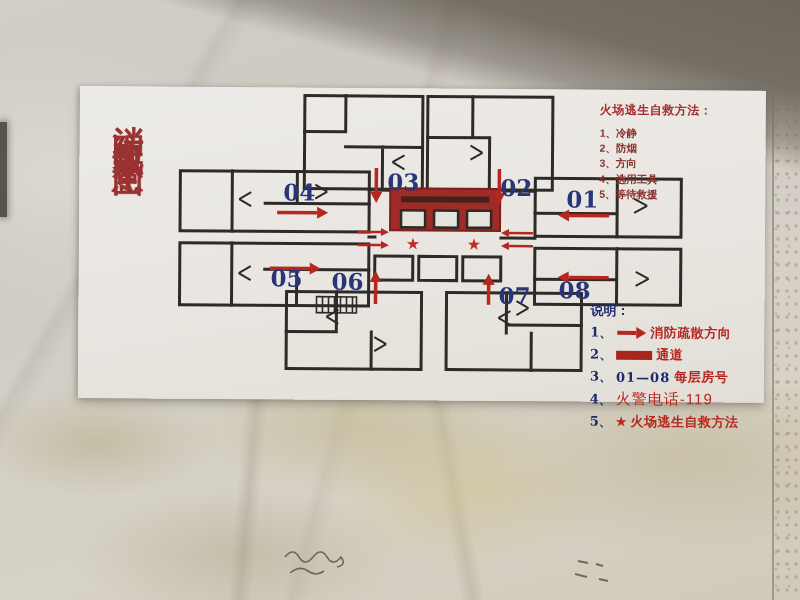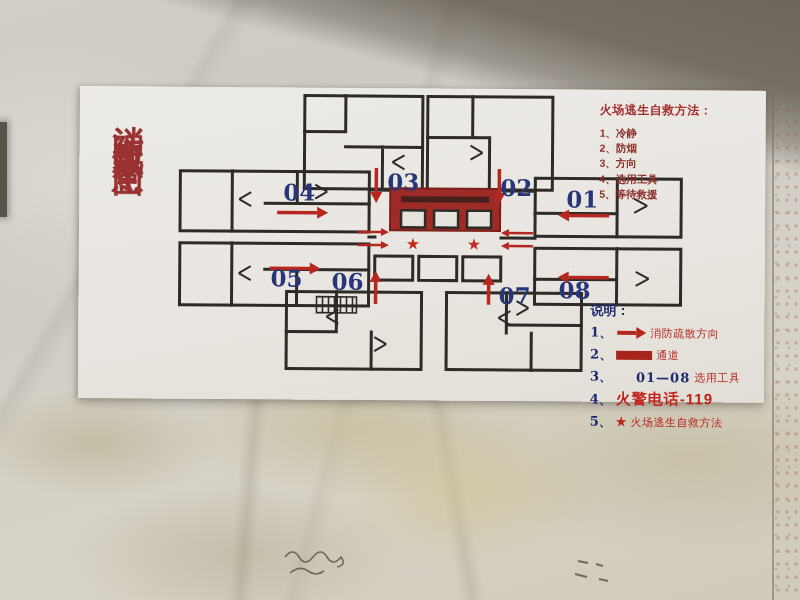--- a/index.html
+++ b/index.html
@@ -47,23 +47,23 @@
 
   .escape{position:absolute;left:520px;top:12px;width:162px;}
   .escape-title{font-size:12px;font-weight:bold;color:#a32c2c;letter-spacing:.5px;}
   .escape-list{margin-top:7px;}
   .escape-item{font-size:10.5px;font-weight:bold;color:#8a2f2a;line-height:1.45;}
 
   .legend{position:absolute;left:512px;top:212px;width:174px;}
   .legend-title{font-size:13px;font-weight:bold;color:#1d2a6e;}
   .legend-row{display:flex;align-items:center;gap:4px;margin-top:4px;}
   .lnum{font-family:"DejaVu Serif",serif;font-size:13px;font-weight:bold;color:#1d2a6e;}
-  .lred{font-size:11px;font-weight:normal;color:#b5271f;letter-spacing:.5px;text-align:right;}
-  .lred-big{font-size:15px;font-weight:bold;color:#c02318;letter-spacing:1px;}
-  .lblue{font-family:"DejaVu Serif",serif;font-size:13px;font-weight:bold;color:#1d2a6e;letter-spacing:1px;margin-left:20px;}
+  .lred{font-size:13px;font-weight:bold;color:#b5271f;letter-spacing:.5px;text-align:right;}
+  .lred-big{font-size:15px;font-weight:normal;color:#c02318;letter-spacing:1px;}
+  .lblue{font-family:"DejaVu Serif",serif;font-size:13px;font-weight:bold;color:#1d2a6e;letter-spacing:1px;}
   .lbar{display:inline-block;width:36px;height:9px;background:#a8251d;}
   .lstar{font-size:12px;font-weight:bold;color:#b5271f;}
 
   
   .wall{stroke:#2e2b27;stroke-width:3;fill:none;stroke-linecap:square;}
   .wall-thin{stroke:#2e2b27;stroke-width:1.6;fill:none;}
   .chev{stroke:#2e2b27;stroke-width:2;fill:none;}
   .ar{stroke:#b5271f;stroke-width:3.5;}
   .ar-s{stroke:#b5271f;stroke-width:2.5;}
   .ah{fill:#b5271f;}
@@ -226,21 +226,21 @@
         <span class="lred">消防疏散方向</span>
       </div>
       <div class="legend-row">
         <span class="lnum">2、</span>
         <span class="lbar"></span>
         <span class="lred">通道</span>
       </div>
       <div class="legend-row">
         <span class="lnum">3、</span>
         <span class="lblue">01—08</span>
-        <span class="lred">选用工具</span>
+        <span class="lred">每层房号</span>
       </div>
       <div class="legend-row">
         <span class="lnum">4、</span>
         <span class="lred-big">火警电话-119</span>
       </div>
       <div class="legend-row">
         <span class="lnum">5、</span>
         <span class="lstar">★</span>
         <span class="lred">火场逃生自救方法</span>
       </div>

